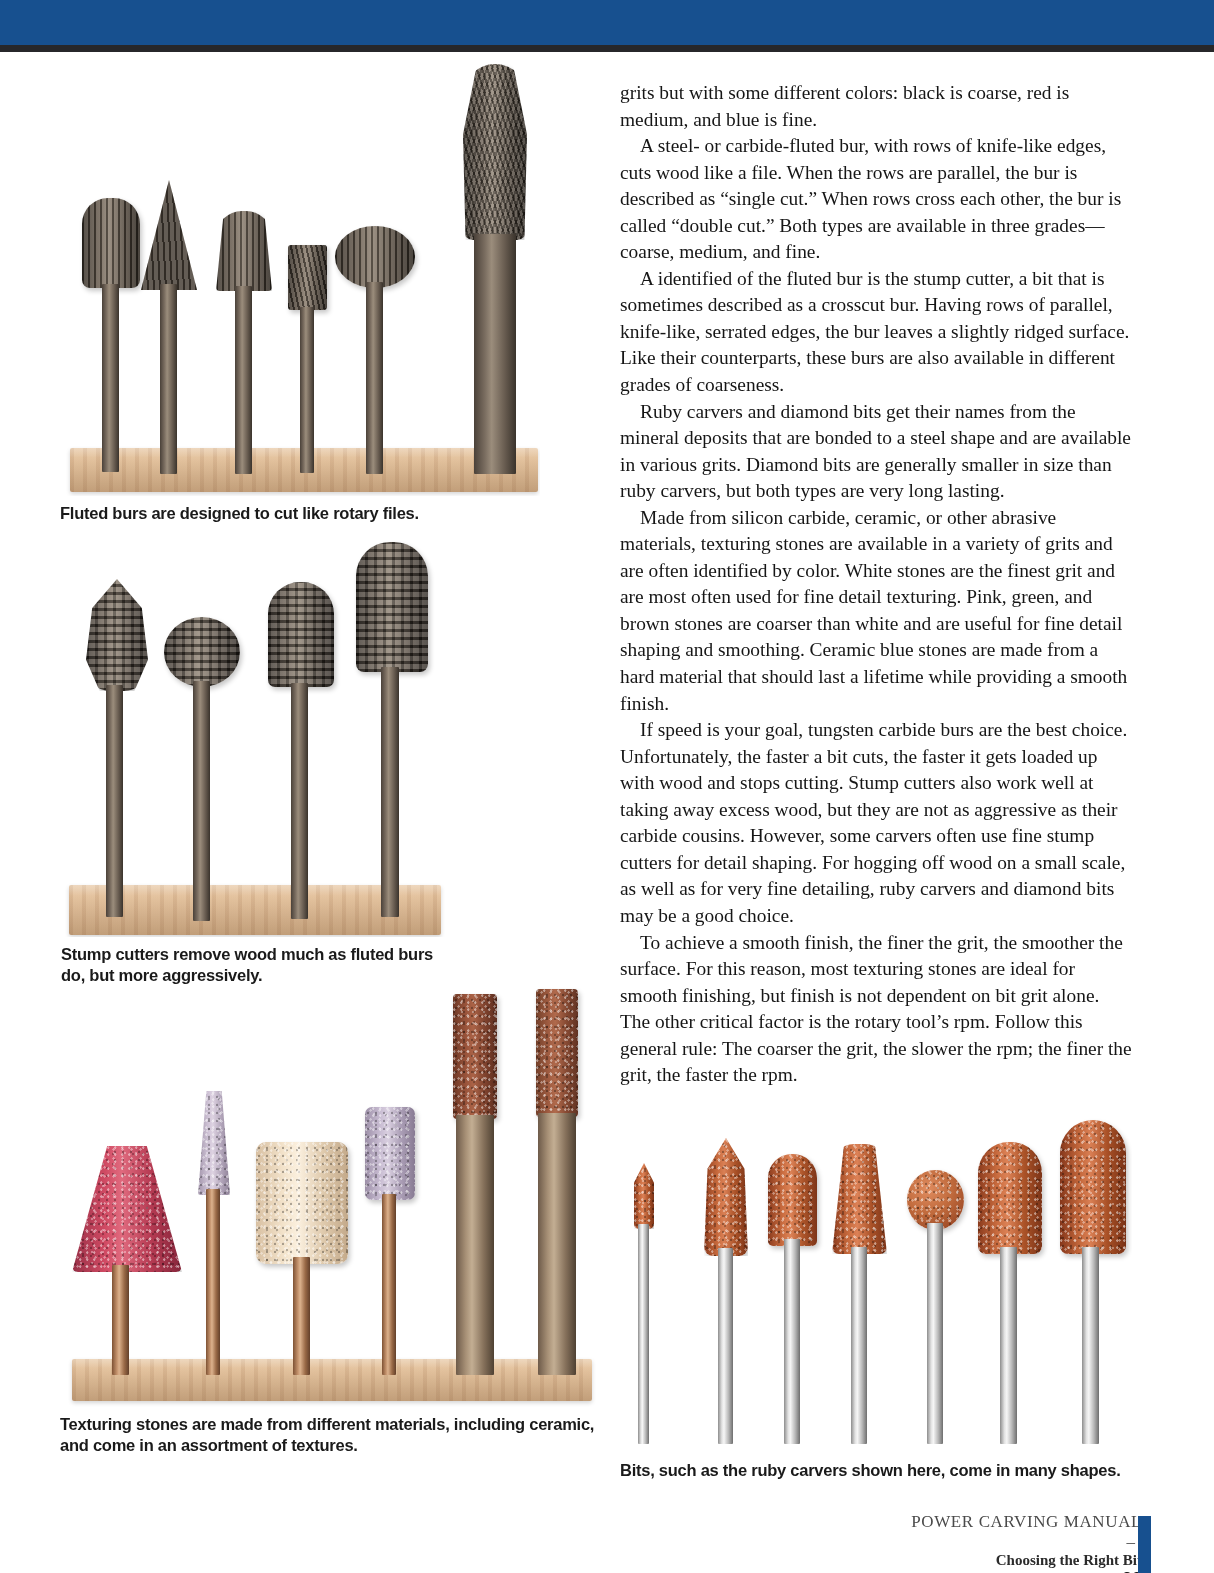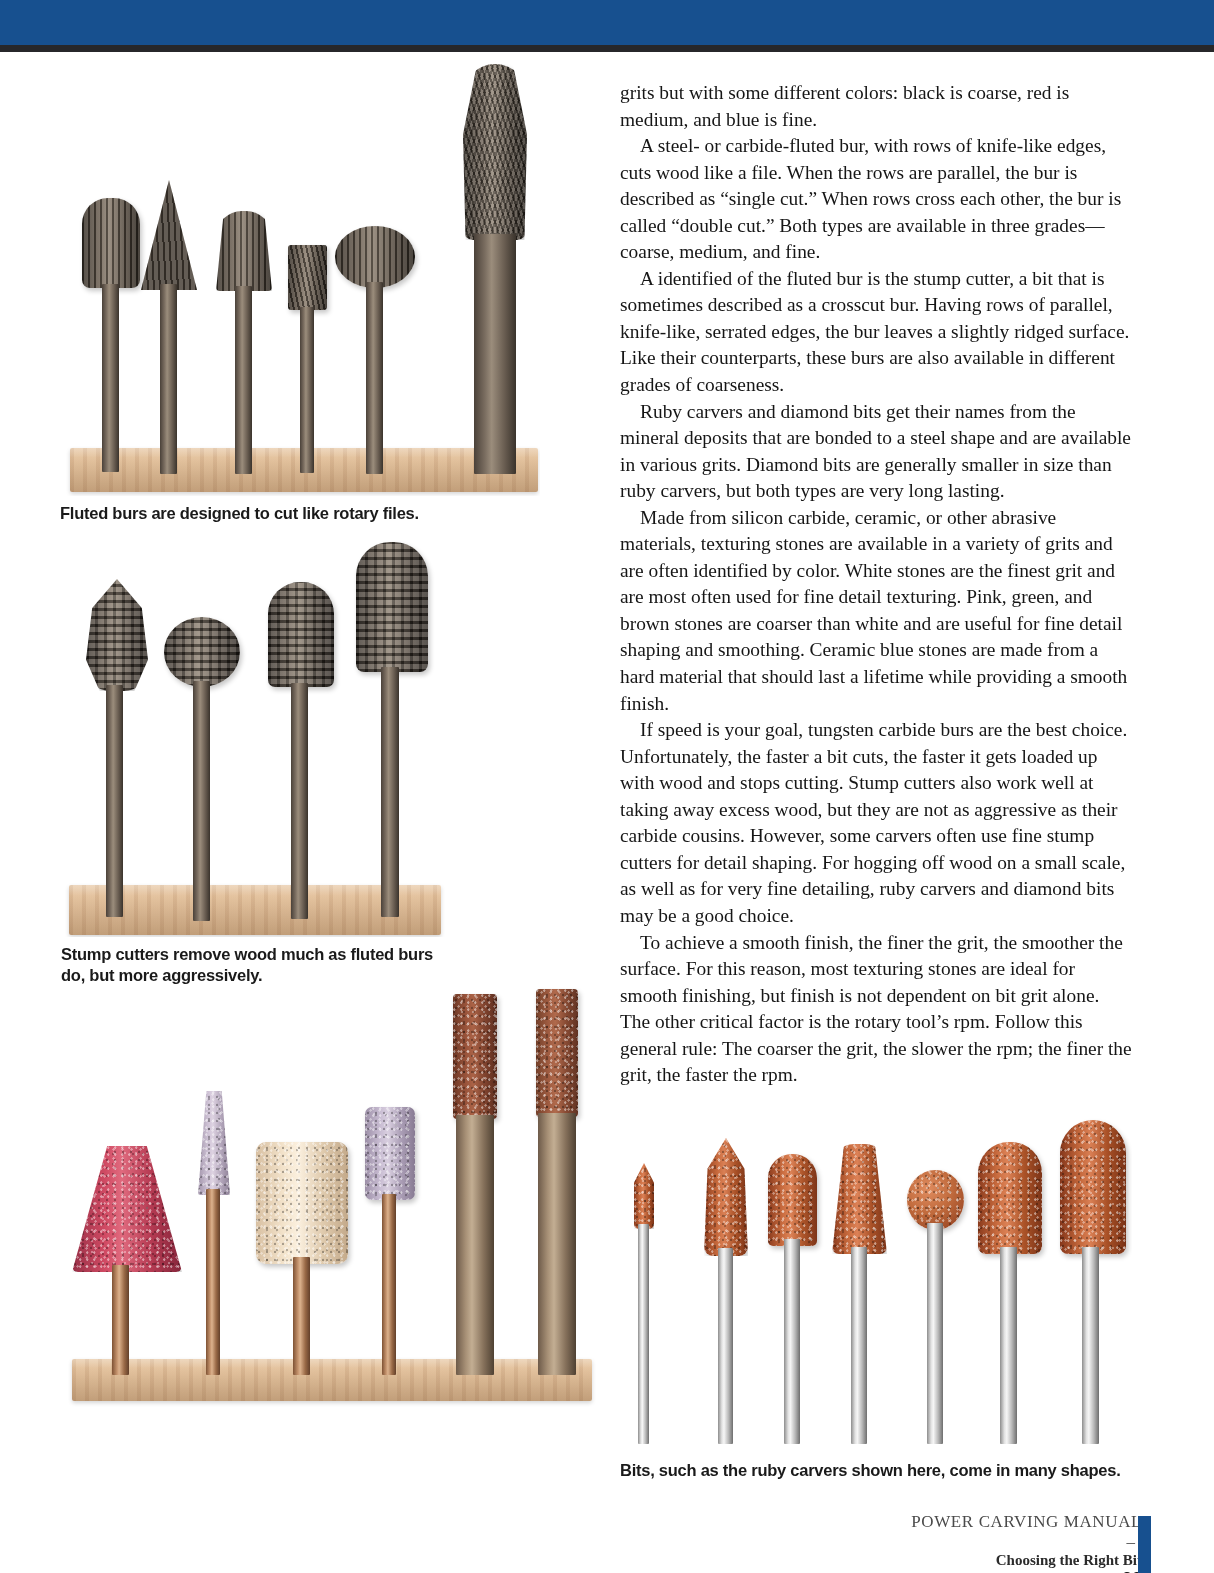--- a/index.html
+++ b/index.html
@@ -228,20 +228,21 @@
                background:linear-gradient(90deg,#6d3724 0%,#9a543b 30%,#ab6347 46%,#80432e 72%,#5c2d1e 100%);"></div>
           <div class="shank bronze" style="left:396px;top:128px;width:38px;height:260px;"></div>
         </div>
 
         <div class="bit">
           <div class="grit shadow-soft" style="left:476px;top:2px;width:42px;height:128px;border-radius:4px;
                background:linear-gradient(90deg,#74402a 0%,#a05c41 30%,#b06a4c 46%,#874a33 72%,#613323 100%);"></div>
           <div class="shank bronze" style="left:478px;top:126px;width:38px;height:262px;"></div>
         </div>
       </div>
+      <div class="caption">Texturing stones are made from different materials, including ceramic, and come in an assortment of textures.</div>
     </div>
 
   </div>
 
   <div id="right-column">
     <div id="article-text">
       <p>grits but with some different colors: black is coarse, red is medium, and blue is fine.</p>
       <p class="indent">A steel- or carbide-fluted bur, with rows of knife-like edges, cuts wood like a file. When the rows are parallel, the bur is described as “single cut.” When rows cross each other, the bur is called “double cut.” Both types are available in three grades—coarse, medium, and fine.</p>
       <p class="indent">A identified of the fluted bur is the stump cutter, a bit that is sometimes described as a crosscut bur. Having rows of parallel, knife-like, serrated edges, the bur leaves a slightly ridged surface. Like their counterparts, these burs are also available in different grades of coarseness.</p>
       <p class="indent">Ruby carvers and diamond bits get their names from the mineral deposits that are bonded to a steel shape and are available in various grits. Diamond bits are generally smaller in size than ruby carvers, but both types are very long lasting.</p>

